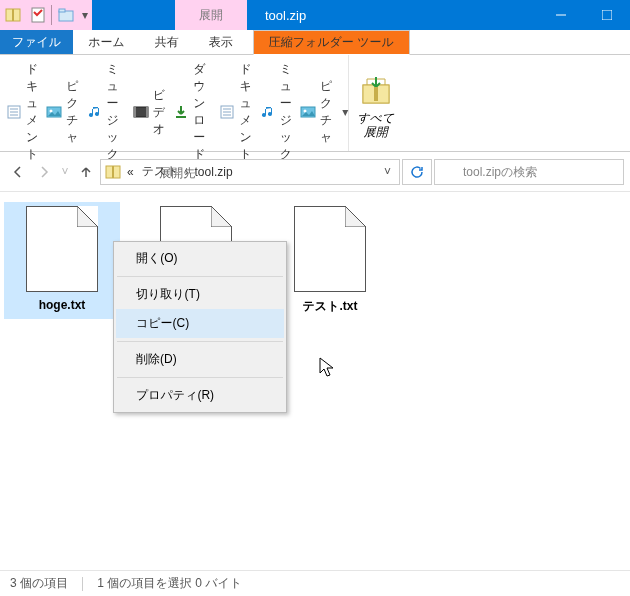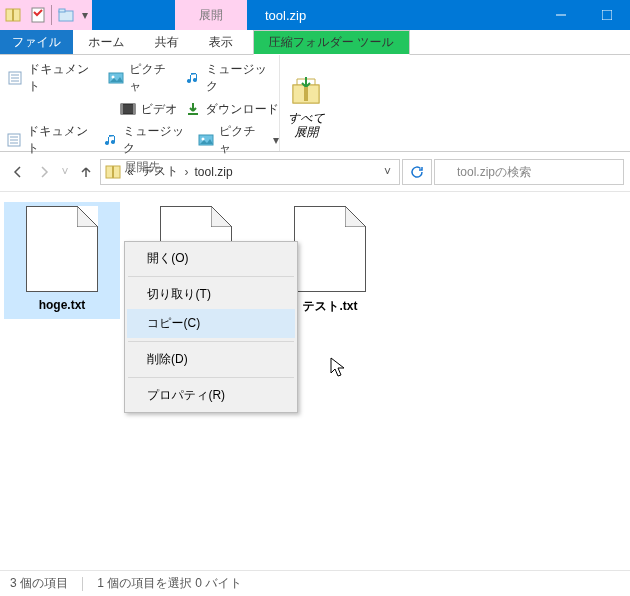--- a/index.html
+++ b/index.html
@@ -14,57 +14,57 @@
 .qat-more { width: 14px; height: 25px; display: flex; align-items: center; justify-content: center; color: #555; }
 .contextual-tab { height: 100%; padding: 0 24px; color: #7a7a7a; background: #ffd2f0; display: flex; align-items: center; justify-content: center; border-left: 1px solid #0078d7; }
 .title-blue { height: 100%; flex: 1; display: flex; align-items: center; padding-left: 18px; color: #fff; font-size: 13px; }
 .winctrls { display: flex; height: 100%; }
 .winctrl { width: 46px; height: 100%; display: flex; align-items: center; justify-content: center; color: #fff; }
 
 
 .tabs { height: 25px; display: flex; align-items: stretch; border-bottom: 1px solid #ccc; }
 .tab { padding: 0 15px; display: flex; align-items: center; color: #333; border-right: 0; }
 .tab.file { background: #1979ca; color: #fff; font-weight: normal; padding: 0 12px; }
-.tab.active { background: #22c55e; border: 1px solid #ccc; border-bottom: 1px solid #fff; margin-bottom: -1px; color: #333; }
+.tab.active { background: #f97316; border: 1px solid #ccc; border-bottom: 1px solid #fff; margin-bottom: -1px; color: #333; }
 
 
 .ribbon { display: flex; height: 97px; border-bottom: 1px solid #ccc; background: #fff; }
 .rgroup { padding: 4px 0 0 6px; border-right: 1px solid #e5e5e5; display: flex; flex-direction: column; justify-content: space-between; }
 .rgroup-label { text-align: center; color: #666; font-size: 12px; padding-bottom: 4px; }
-.rgrid { display: flex; flex-direction: column; gap: 0; align-items: flex-end; }
+.rgrid { display: flex; flex-direction: row; gap: 12px; }
 .rrow { display: flex; gap: 6px; align-items: center; padding: 2px 0; min-height: 24px; }
 .ritem { display: flex; align-items: center; gap: 4px; color: #333; }
 .ricn { width: 18px; height: 18px; display: inline-flex; align-items: center; justify-content: center; }
 .rlarge { display: flex; flex-direction: column; align-items: center; justify-content: center; padding: 6px 8px 0 8px; gap: 4px; }
 .rlarge .lbl { text-align: center; line-height: 14px; font-style: italic; }
 
 
 .addr { display: flex; align-items: center; height: 40px; padding: 4px 6px; gap: 2px; border-bottom: 1px solid #e5e5e5; }
 .nav-btn { width: 24px; height: 24px; display: flex; align-items: center; justify-content: center; color: #666; }
 .nav-btn.disabled { color: #bbb; }
 .pathbox { flex: 1; height: 26px; border: 1px solid #ccc; display: flex; align-items: center; padding: 0 2px; }
 .path-icon { width: 20px; height: 20px; display: flex; align-items: center; justify-content: center; color: #c99a00; position: relative; }
 .crumb { padding: 0 4px; color: #333; }
 .crumb-sep { color: #555; padding: 0 2px; }
 .pathbox .drop { margin-left: auto; color: #555; padding: 0 6px; }
 .refresh { width: 30px; height: 26px; border: 1px solid #ccc; display: flex; align-items: center; justify-content: center; color: #1976d2; }
-.searchbox { width: 190px; height: 26px; border: 1px solid #ccc; display: flex; align-items: center; padding: 0 22px; color: #888; }
+.searchbox { width: 190px; height: 26px; border: 1px solid #ccc; display: flex; align-items: center; padding: 0 22px; gap: 6px; color: #888; }
 .searchbox input { border: 0; outline: 0; flex: 1; font-size: 12px; color: #333; }
 .searchbox input::placeholder { color: #888; }
 
 
 .content { flex: 1; position: relative; overflow: hidden; }
 .items { display: flex; padding: 10px 4px; gap: 18px; }
 .file-item { width: 116px; display: flex; flex-direction: column; align-items: center; padding: 4px 2px; }
 .file-item.selected { background: #cce8ff; }
 .file-icon-real { width: 72px; height: 86px; background: #fff; border: 1px solid #555; position: relative; margin-bottom: 6px; }
 .file-lbl { text-align: center; word-break: break-all; font-weight: bold; }
 
 
-.ctx { position: absolute; left: 124px; top: 49px; width: 174px; background: #f0f0f0; border: 1px solid #bcbcbc; box-shadow: 2px 2px 4px rgba(0,0,0,0.25); padding: 2px 2px; z-index: 100; }
+.ctx { position: absolute; left: 113px; top: 49px; width: 174px; background: #f0f0f0; border: 1px solid #bcbcbc; box-shadow: 2px 2px 4px rgba(0,0,0,0.25); padding: 2px 2px; z-index: 100; }
 .ctx-item { padding: 6px 20px; color: #000; }
 .ctx-item.highlight { background: #d8eaf9; }
 .ctx-sep { height: 1px; background: #d7d7d7; margin: 3px 1px; }
 .cursor { position: absolute; left: 205px; top: 115px; z-index: 101; pointer-events: none; }
 
 
 .status { height: 26px; border-top: 1px solid #e5e5e5; display: flex; align-items: center; padding: 0 10px; gap: 14px; color: #555; }
 .status-sep { width: 1px; height: 14px; background: #ccc; }
 
 svg { display: block; }

